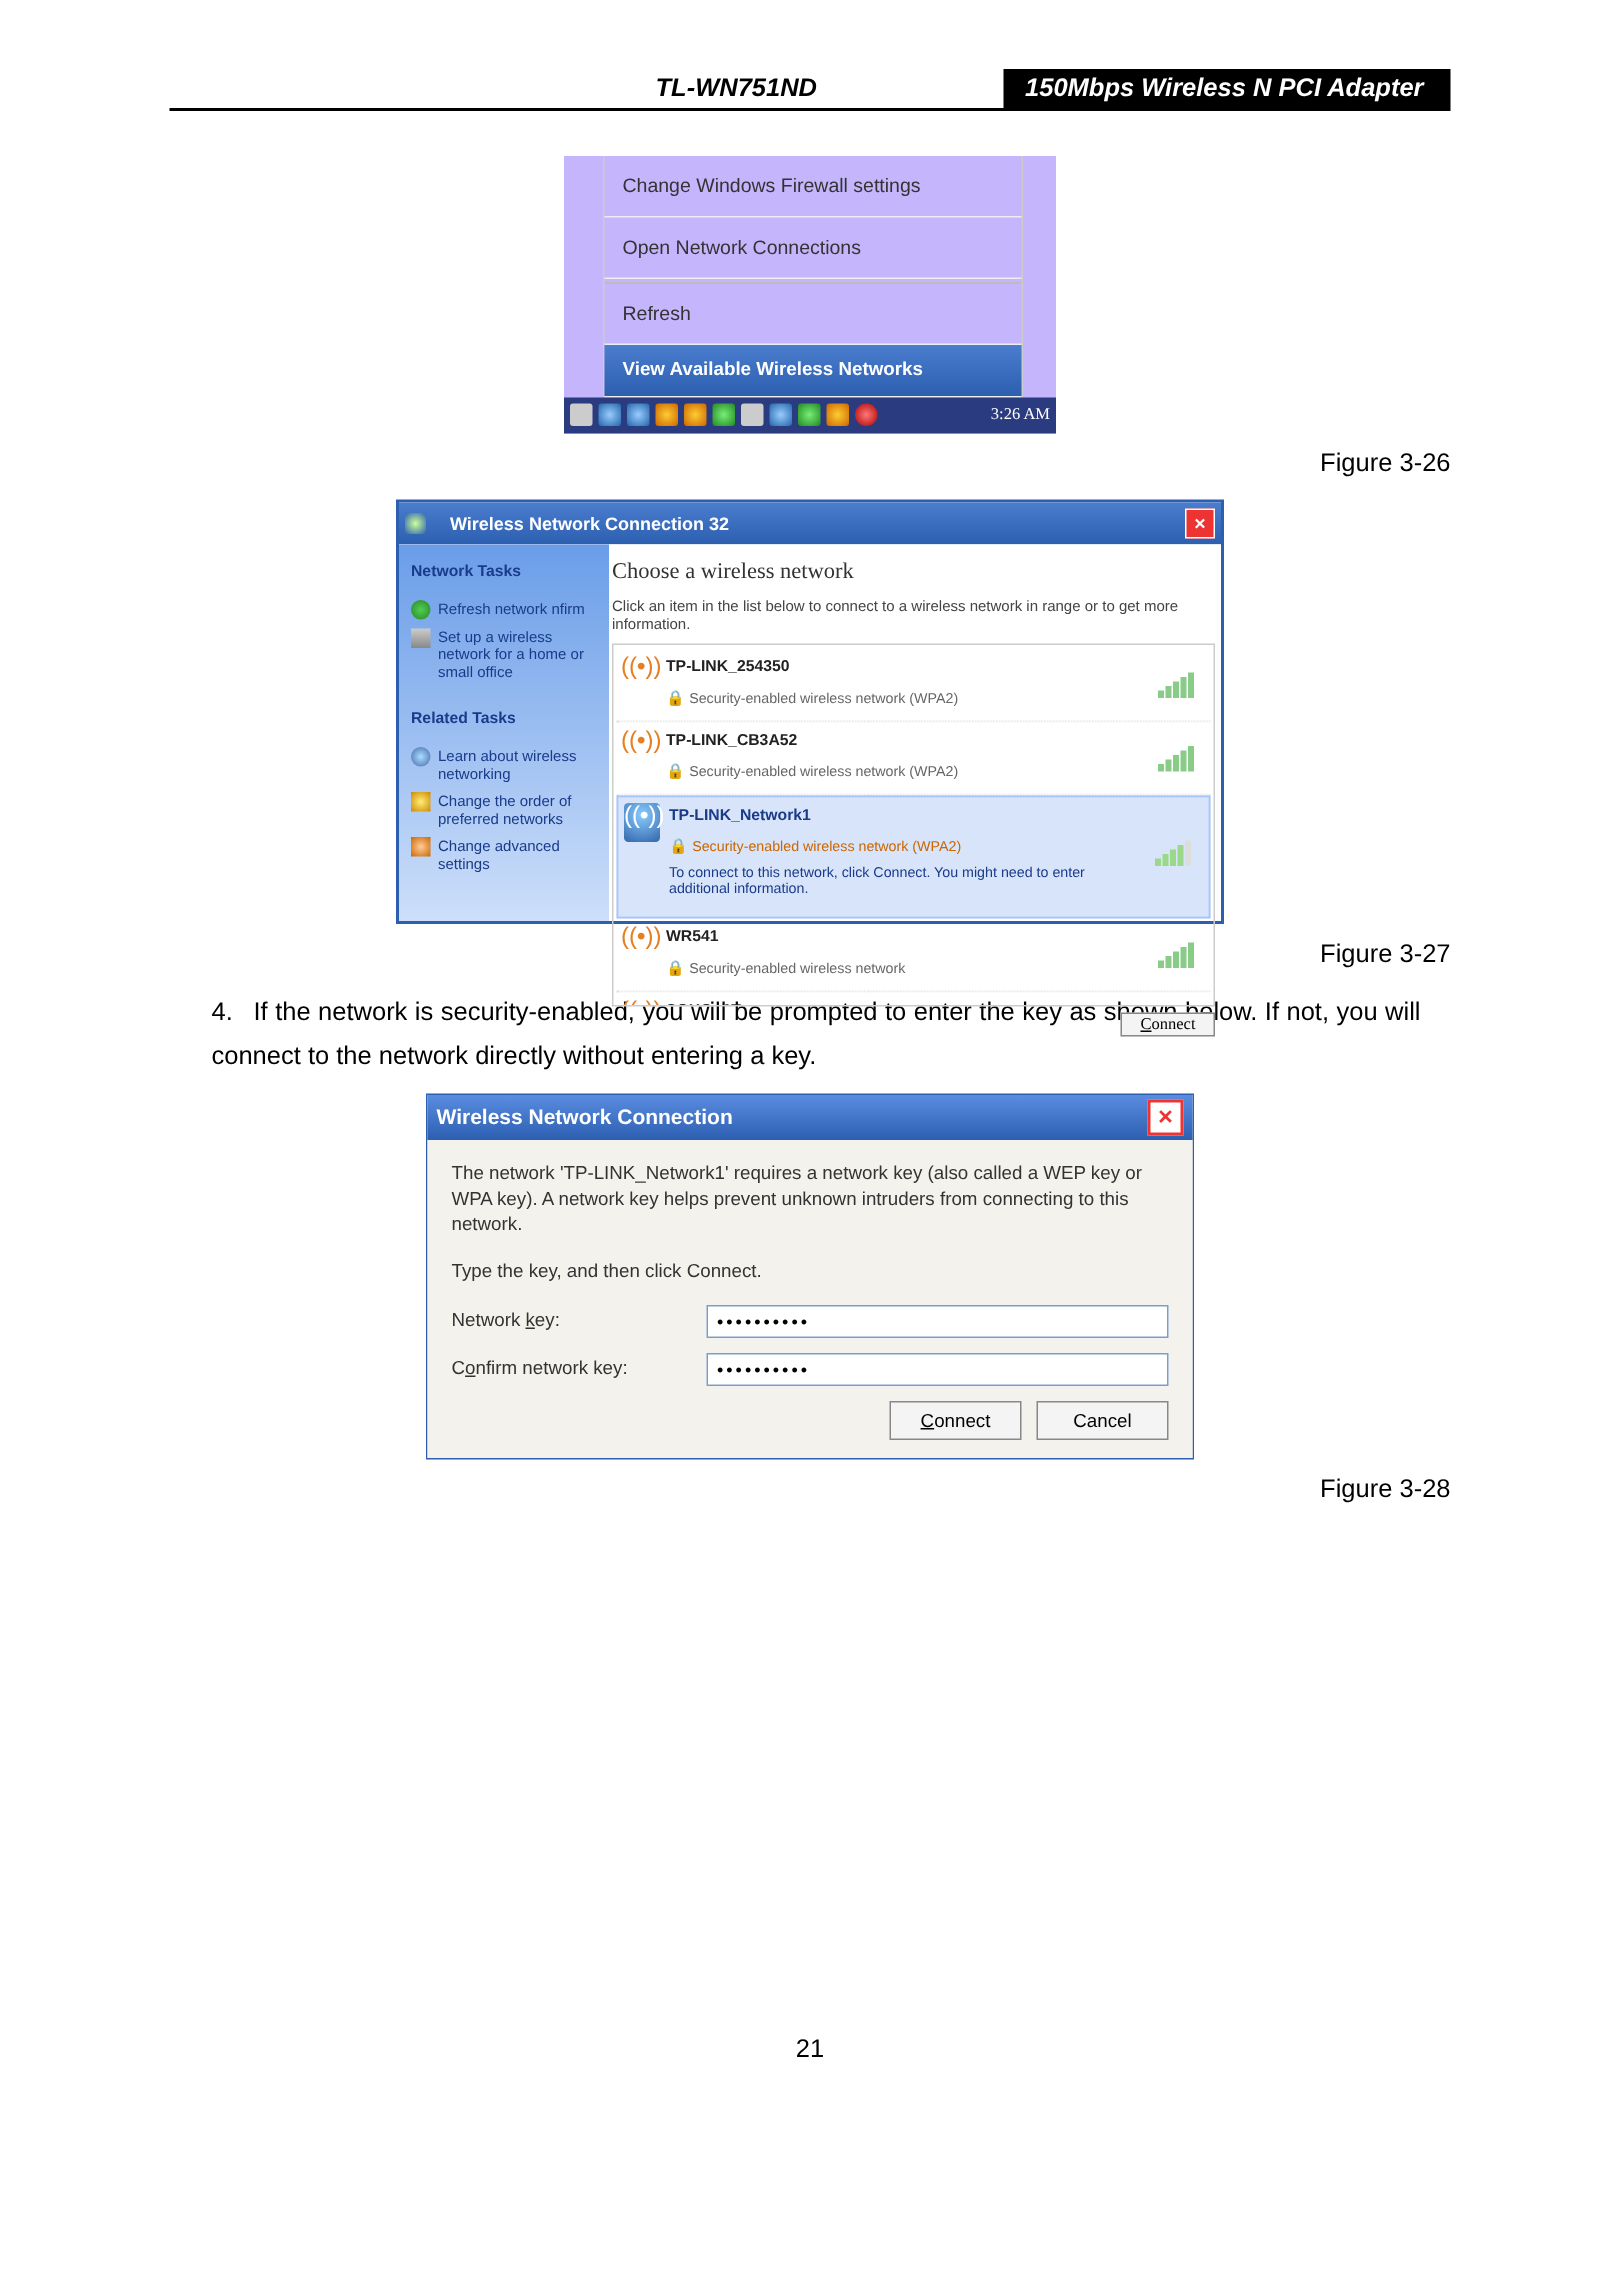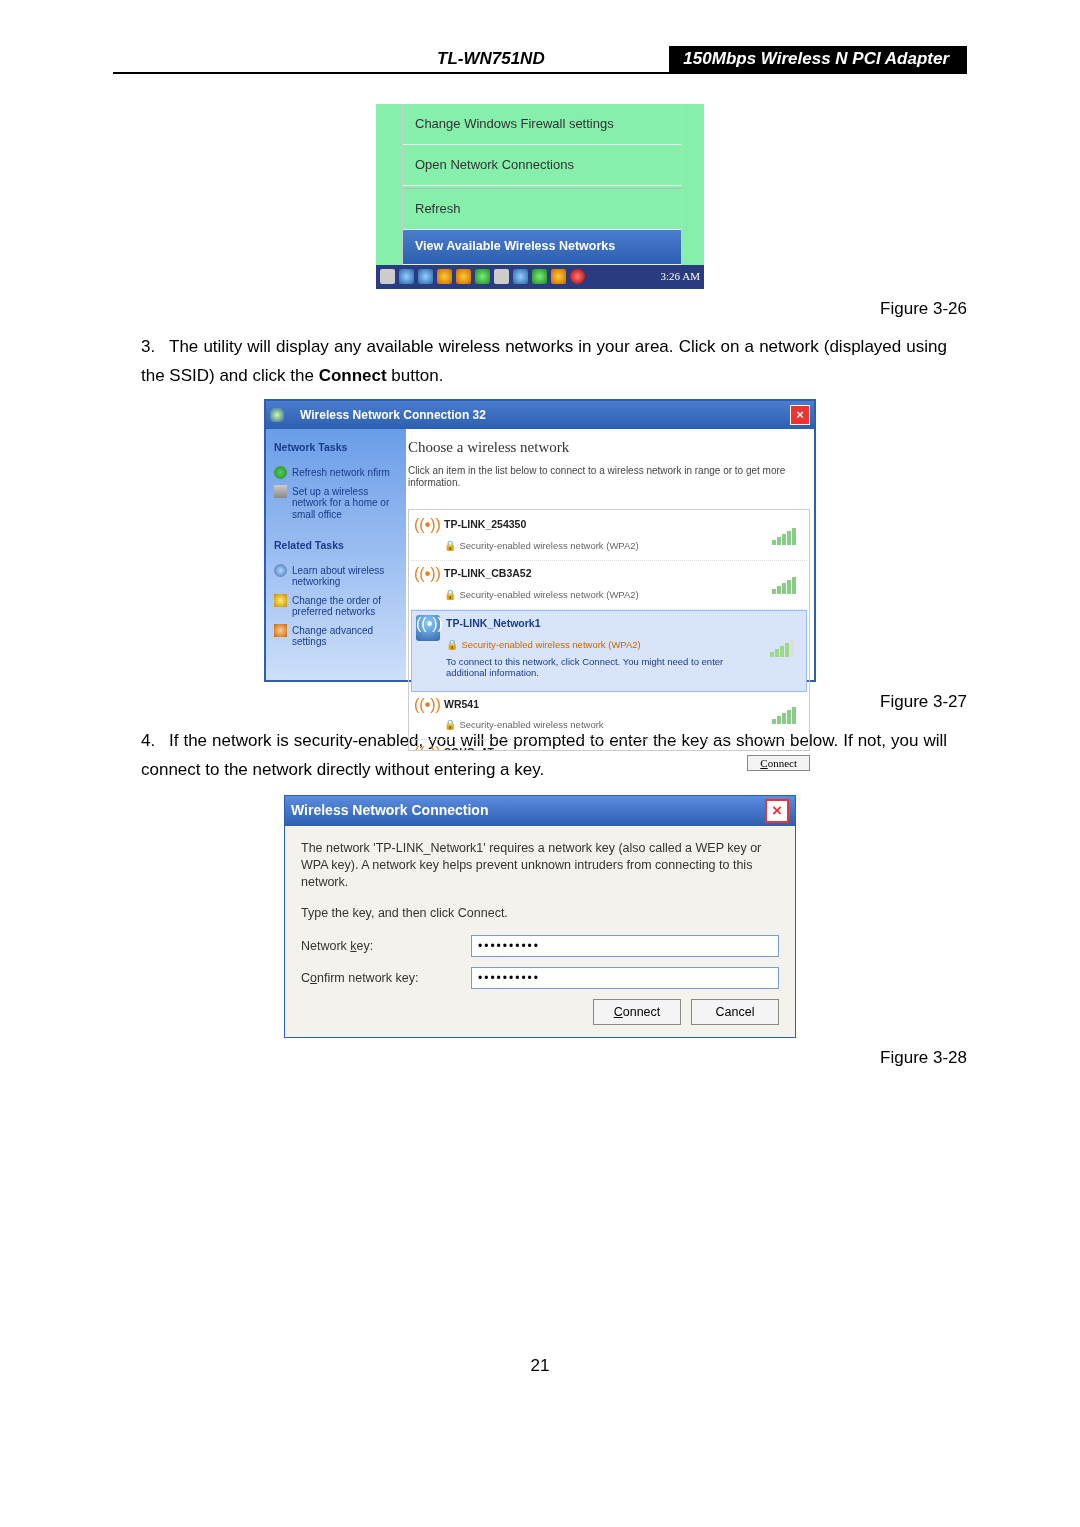--- a/index.html
+++ b/index.html
@@ -7,21 +7,21 @@
   .page { position: absolute; left: 113px; top: 46px; width: 854px; }
   .header-bar { height: 28px; border-bottom: 2px solid #000; display: flex; align-items: center; position: relative; }
   .model { position:absolute; left:280px; font-weight: bold; font-size: 17px; font-style:italic;margin-left:44px; }
   .desc-box { position: absolute; right: 0; top:0; height: 26px; background: #000; color: #fff; font-weight: bold; font-size: 17px; padding: 3px 18px 0 14px; font-style:italic;}
   .content { padding-top: 30px; font-size: 17px; line-height: 1.7; }
   .caption { text-align: right; font-size: 17px; margin: 6px 0 10px; }
   .para { margin: 0 20px 0 28px; text-align: justify; text-justify: inter-word; }
   .num { display:inline-block; width: 28px; }
   .pagenum { position:absolute; left:0; right:0; top:1310px; text-align:center; font-size:17px;}
   
-  .fig26 { width: 328px; margin: 0 auto 2px; background:#86efac; }
+  .fig26 { width: 328px; margin: 0 auto 2px; background:#c4b5fd; }
   .ctxmenu { border-left:1px solid #ccc; border-right:1px solid #ccc; margin-left:26px; width:280px; font-family:Tahoma,sans-serif; font-size:13px; color:#333; }
   .ctxitem { padding: 9px 12px; border-bottom:1px solid #eee; }
   .ctxitem.hi { background: linear-gradient(#4a7dce,#2c5fb0); color:#fff; font-weight:bold; font-size:12.5px; padding:6px 12px;}
   .ctxitem.rp { border-top:1px solid #bbb; margin-top:2px;}
   .taskbar { height: 24px; background:#2a3b80; display:flex; align-items:center; padding:0 4px; gap:4px;}
   .tbicon { width:15px; height:15px; background: radial-gradient(circle,#fc3,#c60); border-radius:2px;}
   .tbicon.g{background:radial-gradient(circle,#7e7,#282)} .tbicon.b{background:radial-gradient(circle,#9cf,#26a)} .tbicon.r{background:radial-gradient(circle,#f77,#a00);border-radius:50%}
   .tbicon.w{background:#ccc}
   .tbtime { margin-left:auto; color:#fff; font-size:11px; font-family:Tahoma;}
   
@@ -36,21 +36,21 @@
   .sidelink { color:#1a3b8a; font-size:10px; padding:2px 0 2px 18px; position:relative; margin-bottom:3px; line-height:1.15; cursor:pointer;}
   .sideicon { position:absolute; left:0; top:1px; width:13px; height:13px;}
   .si-refresh{background:radial-gradient(#5c5,#282);border-radius:50%}
   .si-setup{background:linear-gradient(#ccc,#888)}
   .si-info{background:radial-gradient(#adf,#46a);border-radius:50%}
   .si-star{background:radial-gradient(#fe7,#c80)}
   .si-adv{background:radial-gradient(#fc9,#c60)}
   .sidegap{height:12px}
   .mainpane { flex:1; background:#fff; padding:6px 0 0 2px; position:relative;}
   .mptitle { font-size:15px; color:#333; font-family:"Franklin Gothic Medium",Tahoma; margin-bottom:4px;}
-  .mpsub { font-size:10px; color:#444; line-height:1.2; margin-bottom:20px; padding-right:8px;}
+  .mpsub { font-size:10px; color:#444; line-height:1.2; margin-bottom:6px; padding-right:8px;}
   .netlist { border:1px solid #ccc; height:242px; overflow-y:scroll; margin-right:4px; padding:2px;}
   .netitem { display:flex; gap:6px; padding:4px 3px 6px; border-bottom:1px dotted #ddd;}
   .netitem.sel { background:#d7e4fa; border:1px solid #9bf; padding:4px 4px 12px;}
   .anticon2{width:24px;height:26px; font-size:16px; color:#e67e22; text-align:center; line-height:18px;}
   .anticon2.sel{color:#fff;background:radial-gradient(circle at 50% 30%,#8cf,#36a);border-radius:3px}
   .netright{flex:1}
   .netname{font-size:10.5px;font-weight:bold;color:#222;margin-bottom:3px}
   .netitem.sel .netname{color:#1a3b8a}
   .netsec{font-size:9.5px;color:#666}
   .netsec .lock{color:#e90;font-size:10px;margin-right:3px}
@@ -103,23 +103,20 @@
         <div class="tbicon w"></div>
         <div class="tbicon b"></div>
         <div class="tbicon g"></div>
         <div class="tbicon"></div>
         <div class="tbicon r"></div>
         <span class="tbtime">3:26 AM</span>
       </div>
     </div>
     <div class="caption">Figure 3-26</div>
 
-    <p class="para">
-      <span class="num">3.</span><span>The utility will display any available wireless networks in your area. Click on a network (displayed using the SSID) and click the </span><b>Connect</b><span> button.</span>
-    </p>
 
     <div class="fig27">
       <div class="titlebar">
         <span class="anticon"></span>
         <span class="ttext">Wireless Network Connection 32</span>
         <span class="closebtn">×</span>
       </div>
       <div class="fig27-body">
         <div class="sidepane">
           <div class="sidehead">Network Tasks</div>

